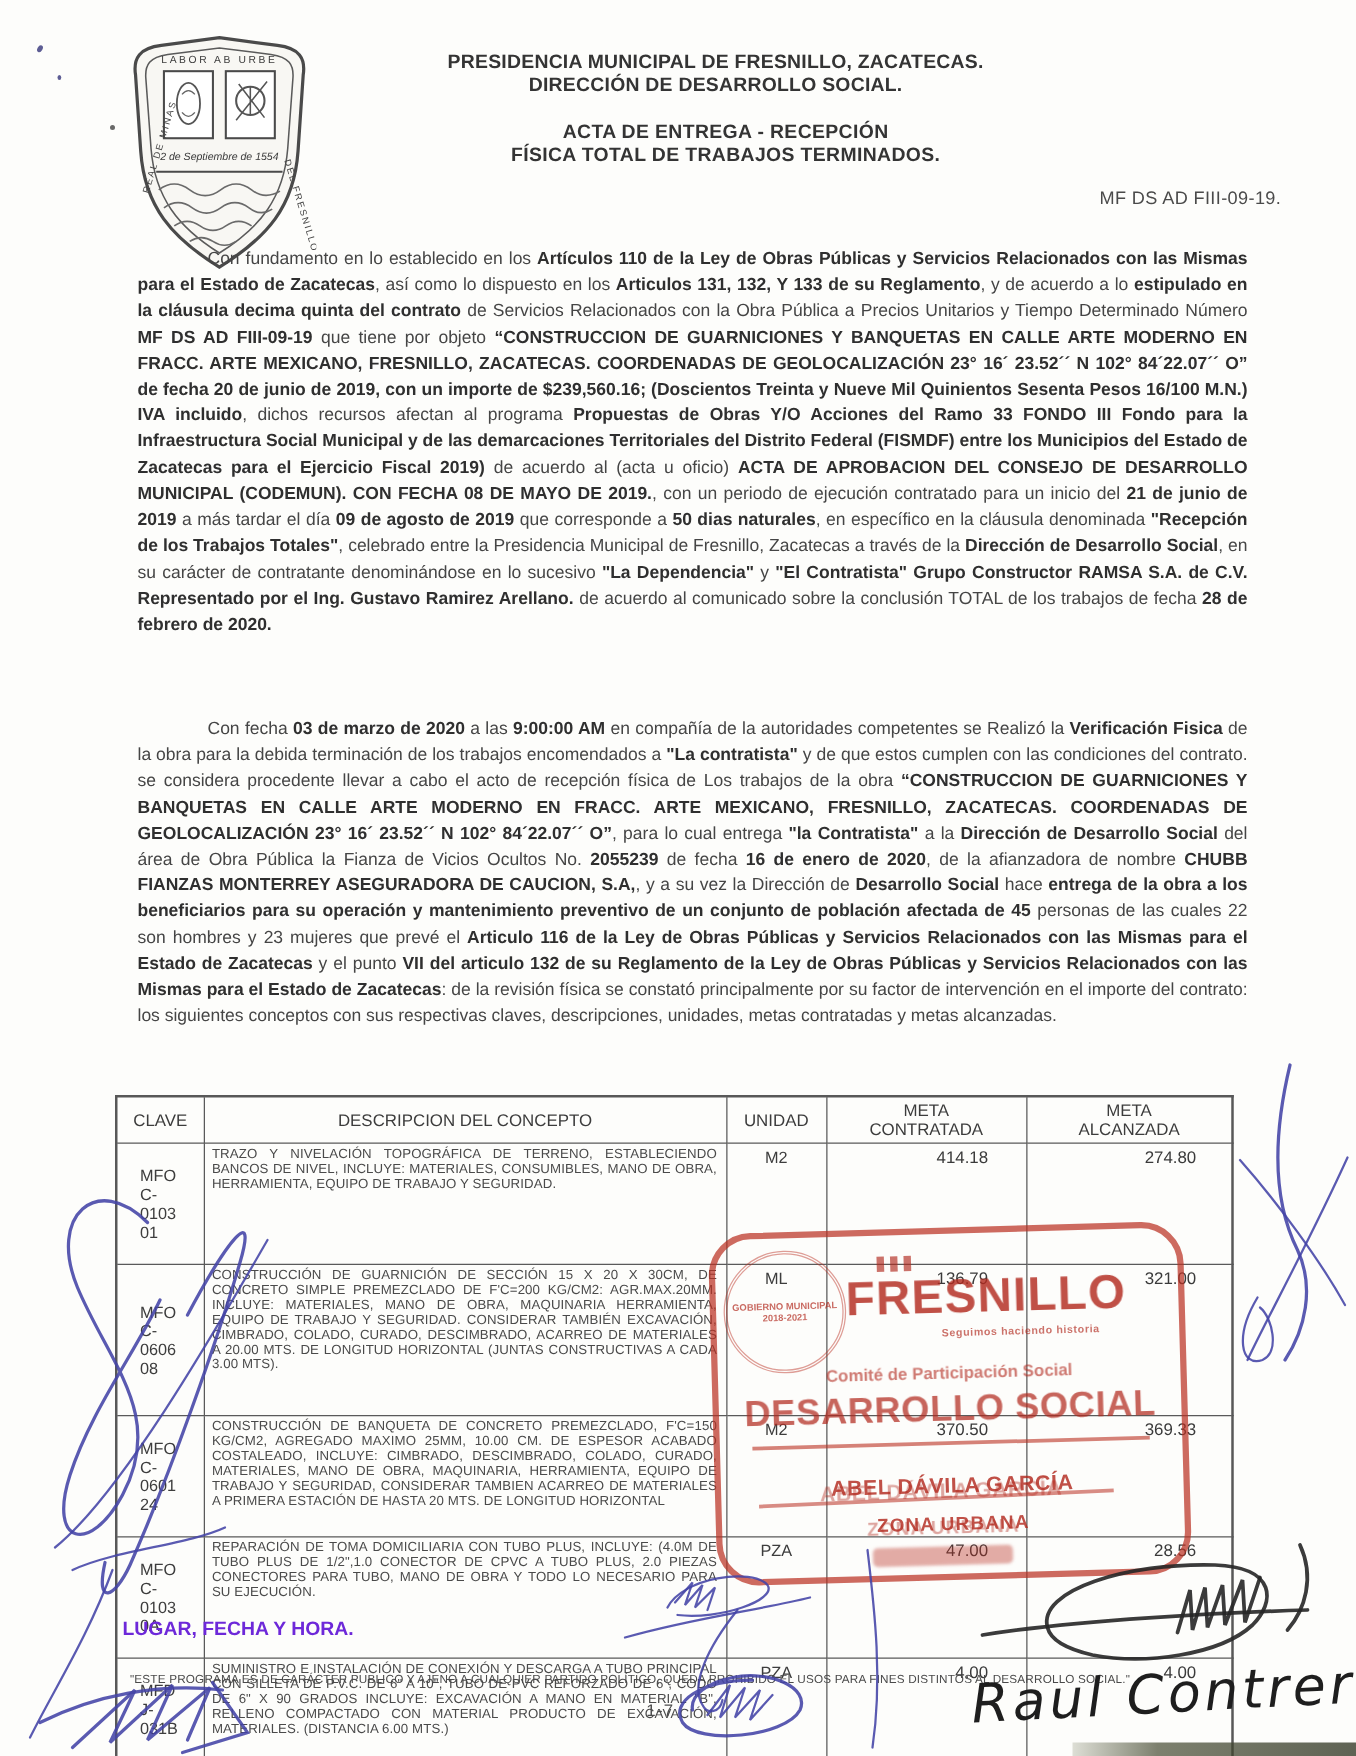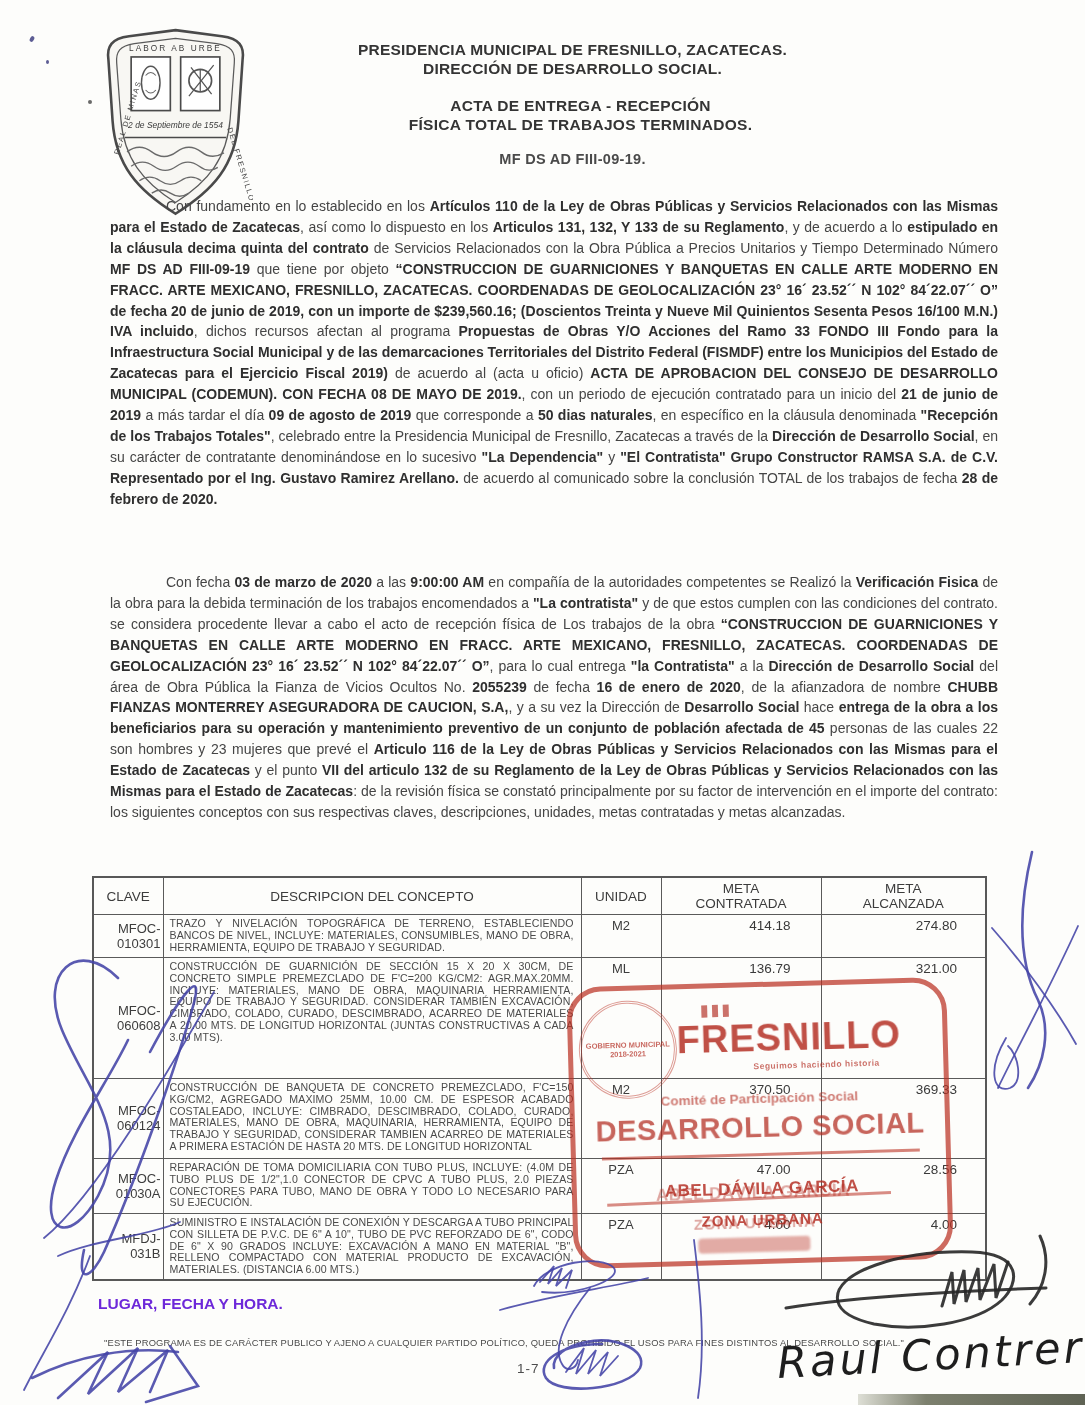--- a/index.html
+++ b/index.html
@@ -7,36 +7,36 @@
     position:relative;width:1085px;height:1405px;margin:0 auto;
     background:#fdfdfb;overflow:hidden;
     font-family:"Liberation Sans","DejaVu Sans",sans-serif;
     color:#3e3e3e;
   }
   
   .hdr{position:absolute;left:120px;right:60px;top:40px;text-align:center;}
   .hdr .l1,.hdr .l2{font-size:15.5px;font-weight:700;color:#343434;letter-spacing:.2px;line-height:19px;}
   .hdr .t1,.hdr .t2{font-size:15.5px;font-weight:700;color:#343434;letter-spacing:.3px;line-height:19px;padding-left:16px;}
   .hdr .gap1{height:18px;} .hdr .gap2{height:17px;}
-  .hdr .doc{font-size:14.5px;font-weight:700;color:#4a4a4a;letter-spacing:.3px;}
+  .hdr .doc{font-size:14.5px;font-weight:400;color:#4a4a4a;letter-spacing:.3px;text-align:right;}
   .crest{position:absolute;left:98px;top:26px;}
   
   .para{position:absolute;left:98px;width:888px;margin:12px;
     font-size:14px;line-height:20.9px;text-align:justify;text-indent:56px;color:#454545;}
   .para span.b{font-weight:700;color:#2f2f2f;}
   .p1{top:184px;}
   .p2{top:560px;}
   
   table.concepts{position:absolute;left:92px;top:876px;width:893px;border-collapse:collapse;
     border:2px solid #585858;table-layout:fixed;background:transparent;}
   table.concepts th,table.concepts td{border:1.6px solid #5a5a5a;}
   table.concepts th{font-size:13.5px;font-weight:400;color:#3c3c3c;padding:3px 2px;line-height:15px;}
   table.concepts th span{display:block;text-align:center;}
-  td.clave{vertical-align:middle;text-align:right;font-size:13px;color:#3d3d3d;line-height:15px;
-    overflow-wrap:break-word;word-break:break-word;padding:2px;margin-top:36px;}
+  td.clave{vertical-align:middle;text-align:left;font-size:13px;color:#3d3d3d;line-height:15px;
+    overflow-wrap:break-word;word-break:break-word;padding:18px;margin-top:36px;}
   td.desc{vertical-align:top;font-size:10.6px;line-height:11.9px;color:#4a4a4a;text-align:justify;
     padding:3px 7px 3px 6px;letter-spacing:.1px;margin-left:48px;}
   td.unidad{vertical-align:top;text-align:center;font-size:13px;color:#3d3d3d;padding-top:3px;}
   td.mc{vertical-align:top;text-align:right;font-size:13.5px;color:#3a3a3a;padding:3px 30px 0 0;}
   td.ma{vertical-align:top;text-align:right;font-size:13.5px;color:#3a3a3a;padding:3px 28px 0 0;}
   tr.r1{height:40px;} tr.r2{height:121px;} tr.r3{height:80px;} tr.r4{height:55px;} tr.r5{height:66px;}
   
   .lugar{position:absolute;left:98px;top:1295px;font-size:15.5px;font-weight:700;color:#6d28d9;}
   .disclaimer{position:absolute;left:104px;top:1337px;width:880px;font-size:9.4px;color:#4a4a4a;
     letter-spacing:.15px;white-space:nowrap;}

